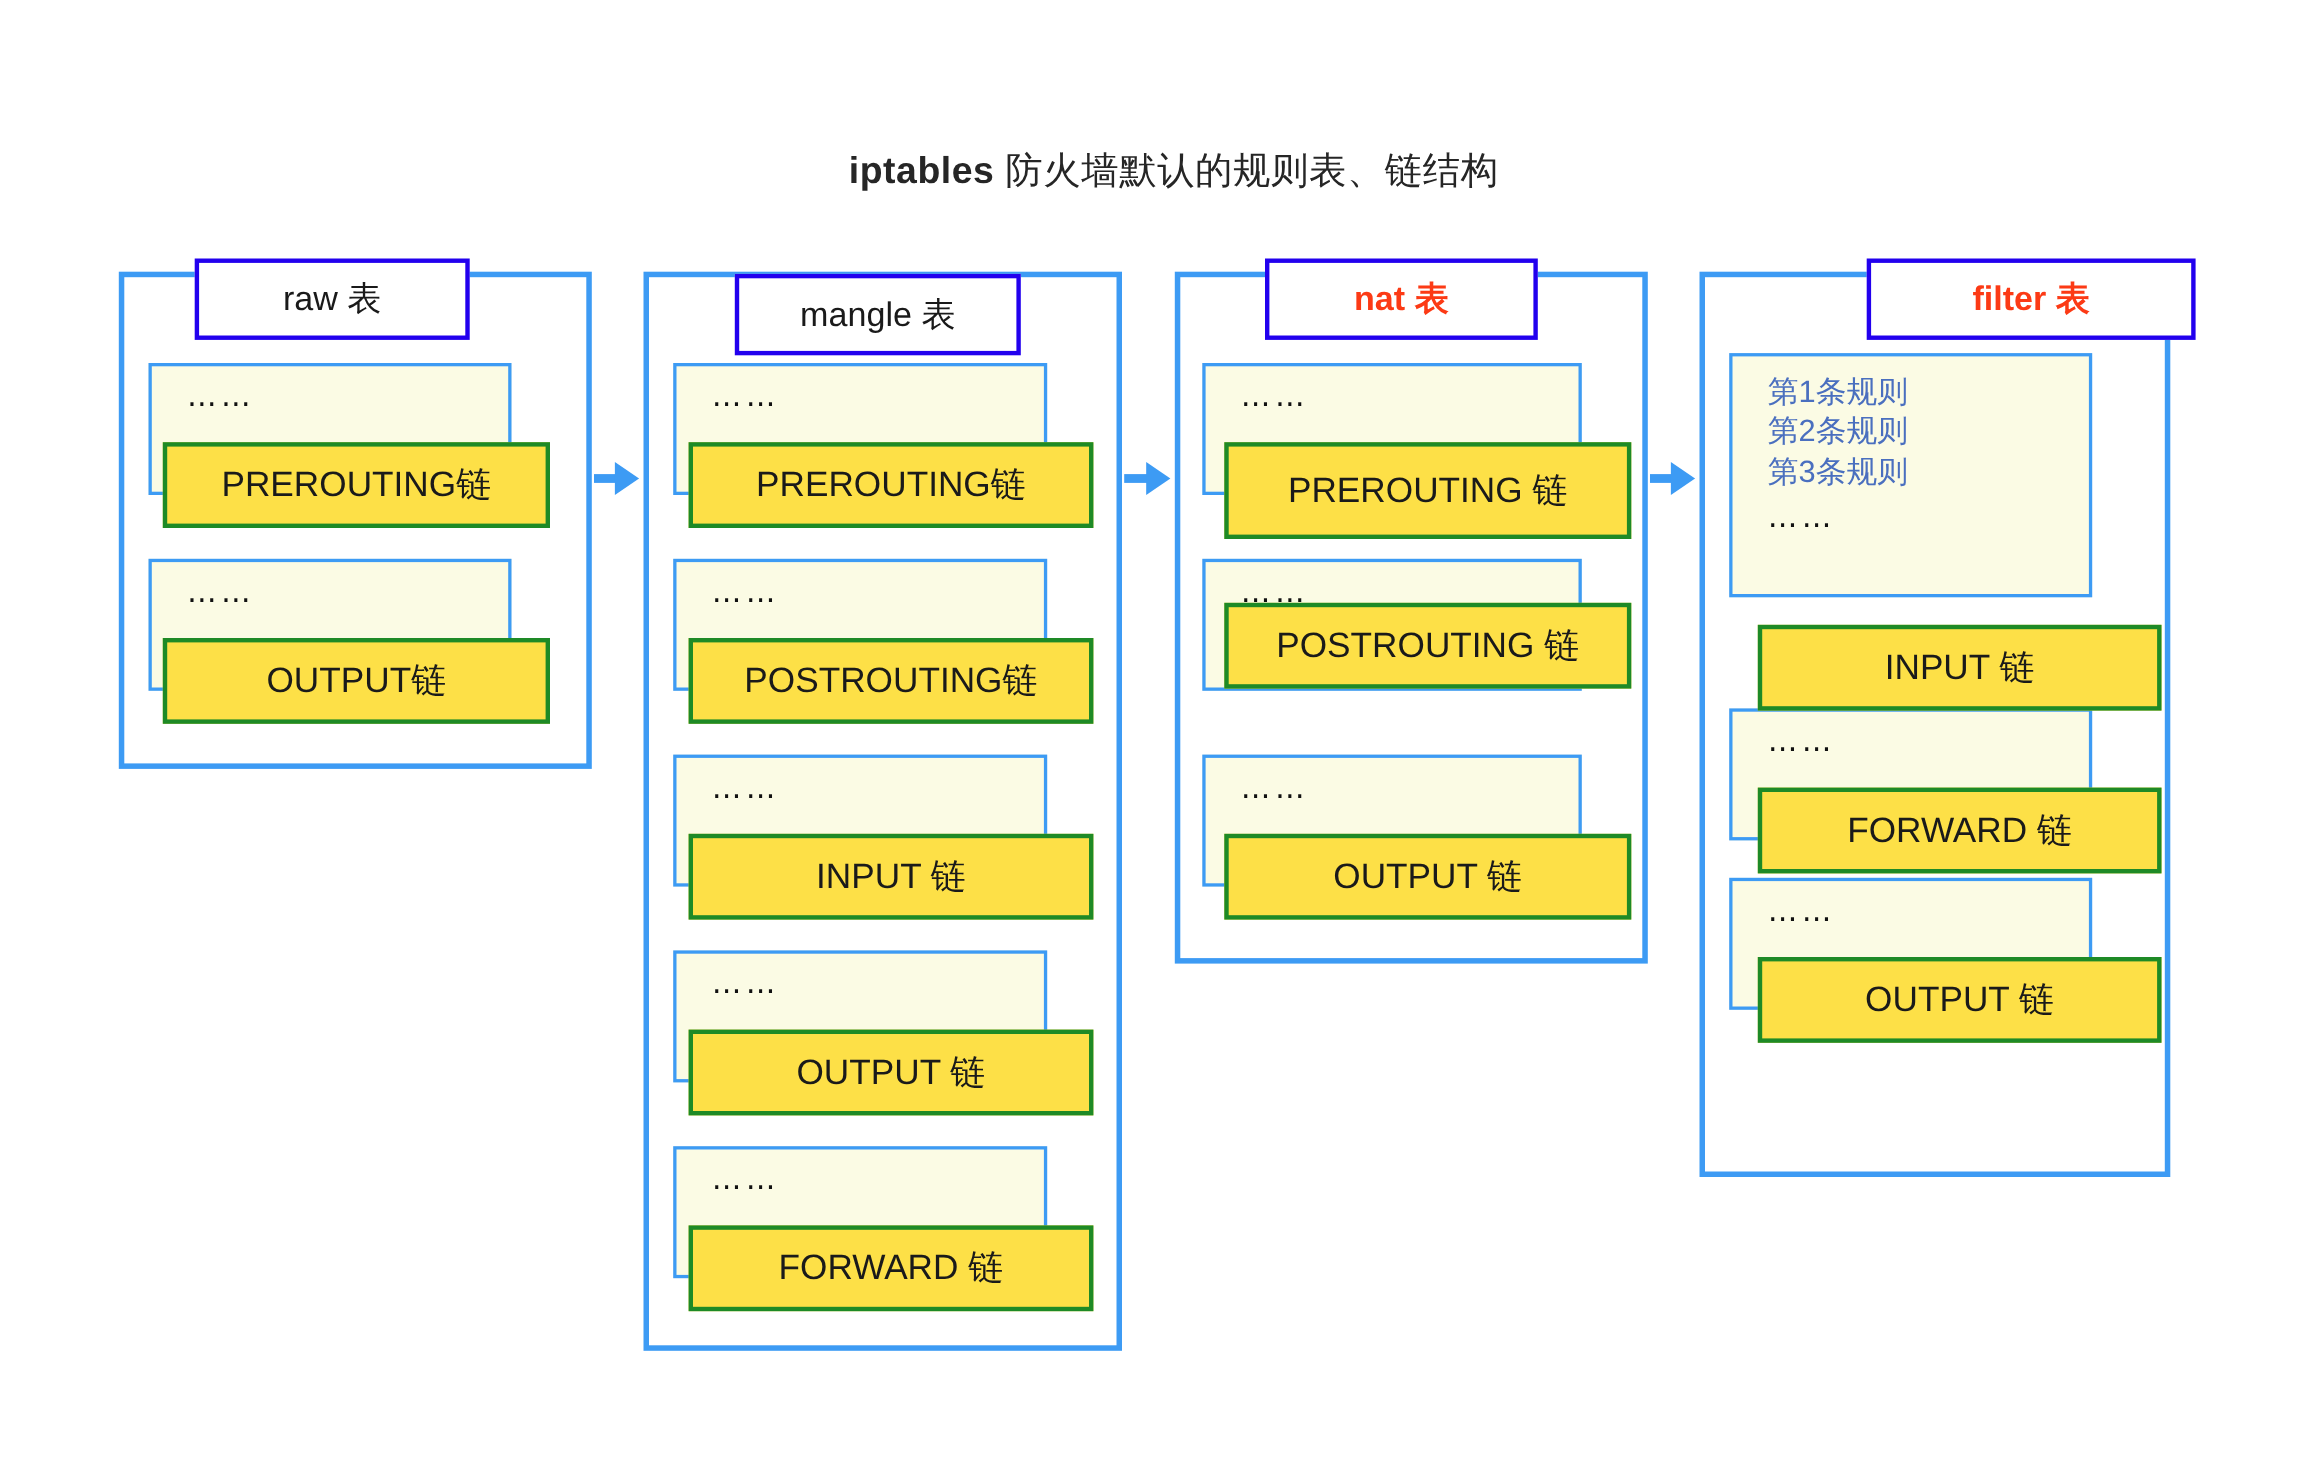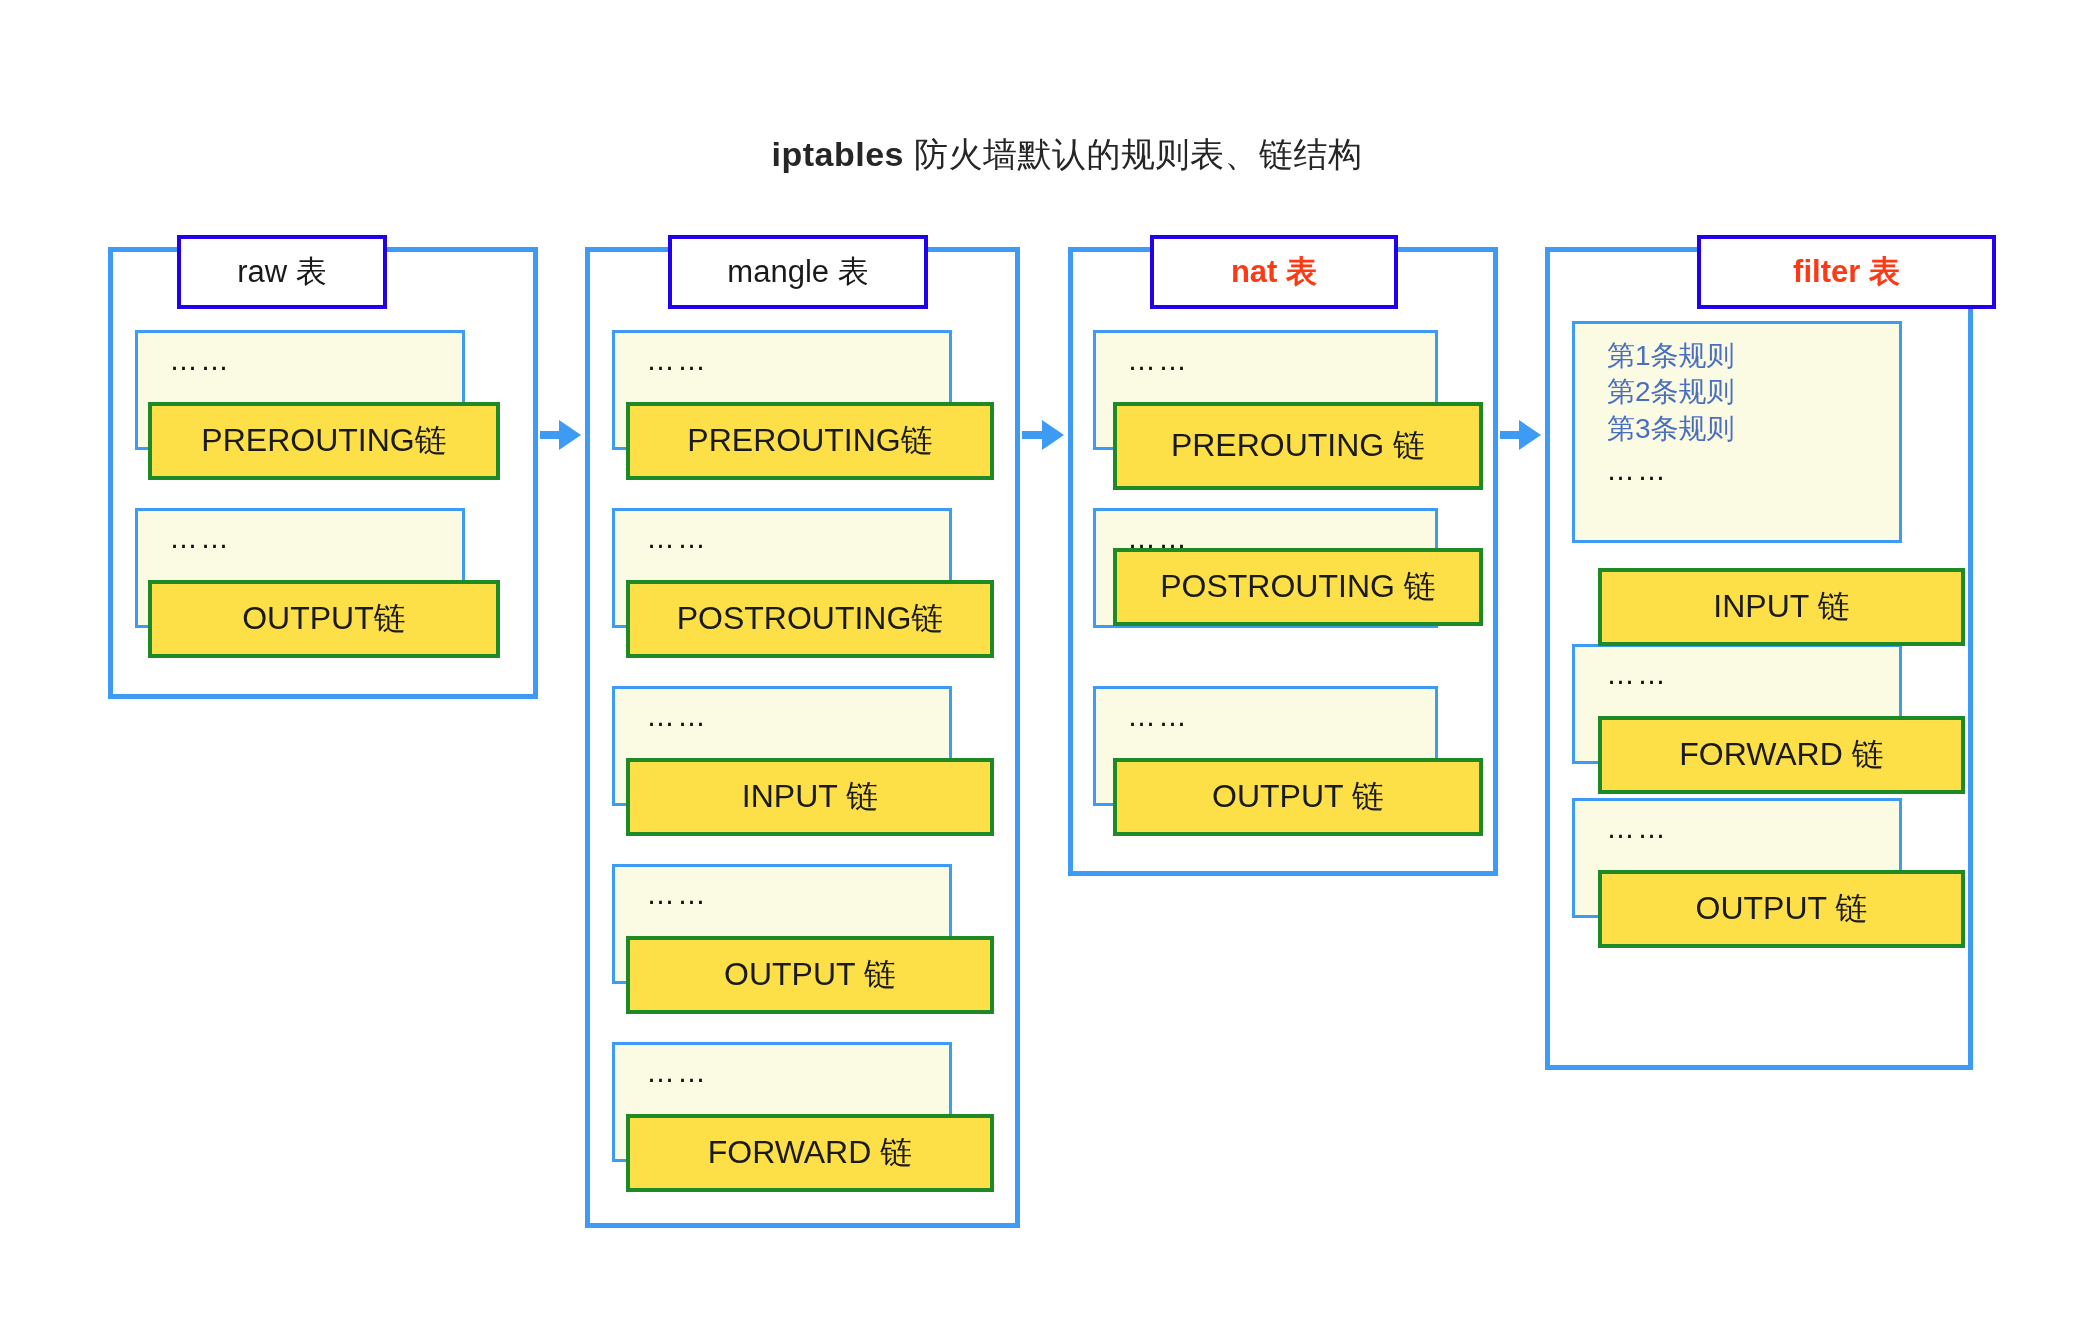--- a/index.html
+++ b/index.html
@@ -126,31 +126,31 @@
 <body>
 
 <div id="canvas">
 
   <div class="diagram-title">
     <span class="kw">iptables</span><span> 防火墙默认的规则表、链结构</span>
   </div>
 
   <div id="tables-layer">
       <div class="table-box" style="left: 108px; top: 247px; width: 430px; height: 452px;"></div>
-      <div class="table-header" style="left: 177px; top: 235px; width: 210px; height: 74px;">raw 表</div>
+      <div class="table-header" style="left: 177px; top: 235px; width: 250px; height: 74px;">raw 表</div>
       <div class="rule-area" style="position: absolute; left: 135px; top: 330px; width: 330px; height: 120px;">
         <div class="ellipsis">……</div>
       </div>
       <div class="chain-box" style="left: 148px; top: 402px; width: 352px; height: 78px;">PREROUTING链</div>
       <div class="rule-area" style="position: absolute; left: 135px; top: 508px; width: 330px; height: 120px;">
         <div class="ellipsis">……</div>
       </div>
       <div class="chain-box" style="left: 148px; top: 580px; width: 352px; height: 78px;">OUTPUT链</div>
       <div class="table-box" style="left: 585px; top: 247px; width: 435px; height: 981px;"></div>
-      <div class="table-header" style="left: 668px; top: 235px; width: 260px; height: 74px;">mangle 表</div>
+      <div class="table-header" style="left: 668px; top: 249px; width: 260px; height: 74px;">mangle 表</div>
       <div class="rule-area" style="position: absolute; left: 612px; top: 330px; width: 340px; height: 120px;">
         <div class="ellipsis">……</div>
       </div>
       <div class="chain-box" style="left: 626px; top: 402px; width: 368px; height: 78px;">PREROUTING链</div>
       <div class="rule-area" style="position: absolute; left: 612px; top: 508px; width: 340px; height: 120px;">
         <div class="ellipsis">……</div>
       </div>
       <div class="chain-box" style="left: 626px; top: 580px; width: 368px; height: 78px;">POSTROUTING链</div>
       <div class="rule-area" style="position: absolute; left: 612px; top: 686px; width: 340px; height: 120px;">
         <div class="ellipsis">……</div>

